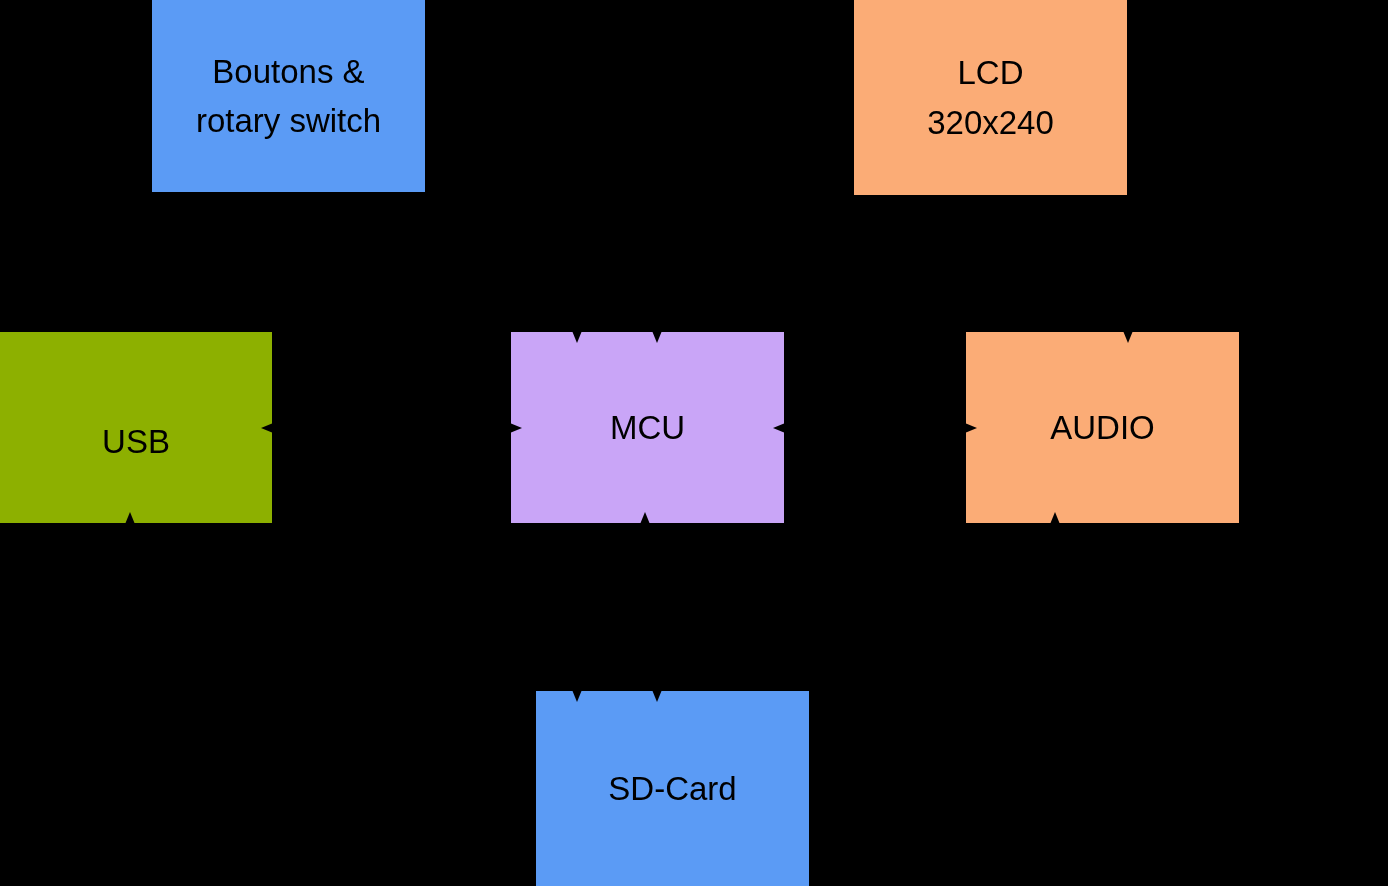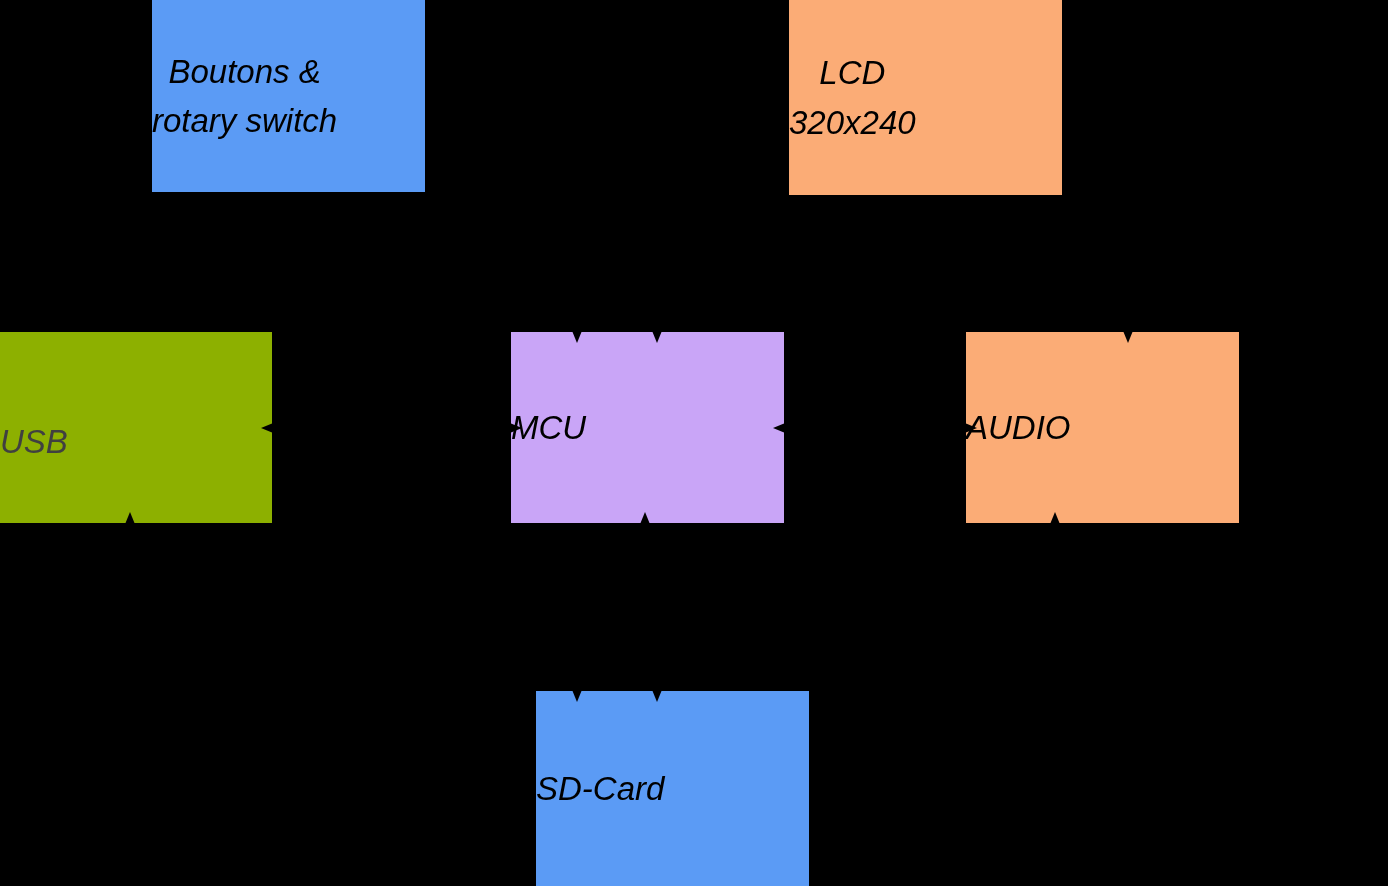--- a/index.html
+++ b/index.html
@@ -15,23 +15,22 @@
   .canvas {
     position: relative;
     width: 1388px;
     height: 886px;
     background: #000000;
   }
   .node {
     position: absolute;
     display: flex;
     align-items: center;
-    justify-content: flex-start;
+    justify-content: center;
     box-sizing: border-box;
-    font-style: italic;
   }
   .node-label {
     white-space: pre-line;
     text-align: center;
     font-size: 33px;
     line-height: 1.5;
     color: #000000;
   }
   .arrowhead {
     position: absolute;
@@ -45,26 +44,26 @@
   .arrow-right { border-top: 9px solid transparent; border-bottom: 9px solid transparent; border-left: 22px solid #000; }
 </style>
 </head>
 <body>
 
 <div class="canvas" style="background: rgb(0, 0, 0);">
     <div class="node" style="left: 152px; top: 0px; width: 273px; height: 192px; background: rgb(91, 155, 245);">
       <div class="node-label" style="color: rgb(0, 0, 0);">Boutons &amp;
 rotary switch</div>
     </div>
-    <div class="node" style="left: 789px; top: 0px; width: 273px; height: 195px; background: rgb(251, 172, 118);">
+    <div class="node" style="left: 854px; top: 0px; width: 273px; height: 195px; background: rgb(251, 172, 118);">
       <div class="node-label" style="color: rgb(0, 0, 0);">LCD
 320x240</div>
     </div>
     <div class="node" style="left: 0px; top: 332px; width: 272px; height: 191px; background: rgb(141, 176, 0);">
-      <div class="node-label" style="color: #404040; margin-top: 28px;">USB</div>
+      <div class="node-label" style="color: #000000; margin-top: 28px;">USB</div>
     </div>
     <div class="node" style="left: 511px; top: 332px; width: 273px; height: 191px; background: rgb(201, 165, 247);">
       <div class="node-label" style="color: rgb(0, 0, 0);">MCU</div>
     </div>
     <div class="node" style="left: 966px; top: 332px; width: 273px; height: 191px; background: rgb(251, 172, 118);">
       <div class="node-label" style="color: rgb(0, 0, 0);">AUDIO</div>
     </div>
     <div class="node" style="left: 511px; top: 691px; width: 273px; height: 195px; background: rgb(91, 155, 245); margin-left: 25px;">
       <div class="node-label" style="color: rgb(0, 0, 0);">SD-Card</div>
     </div>

